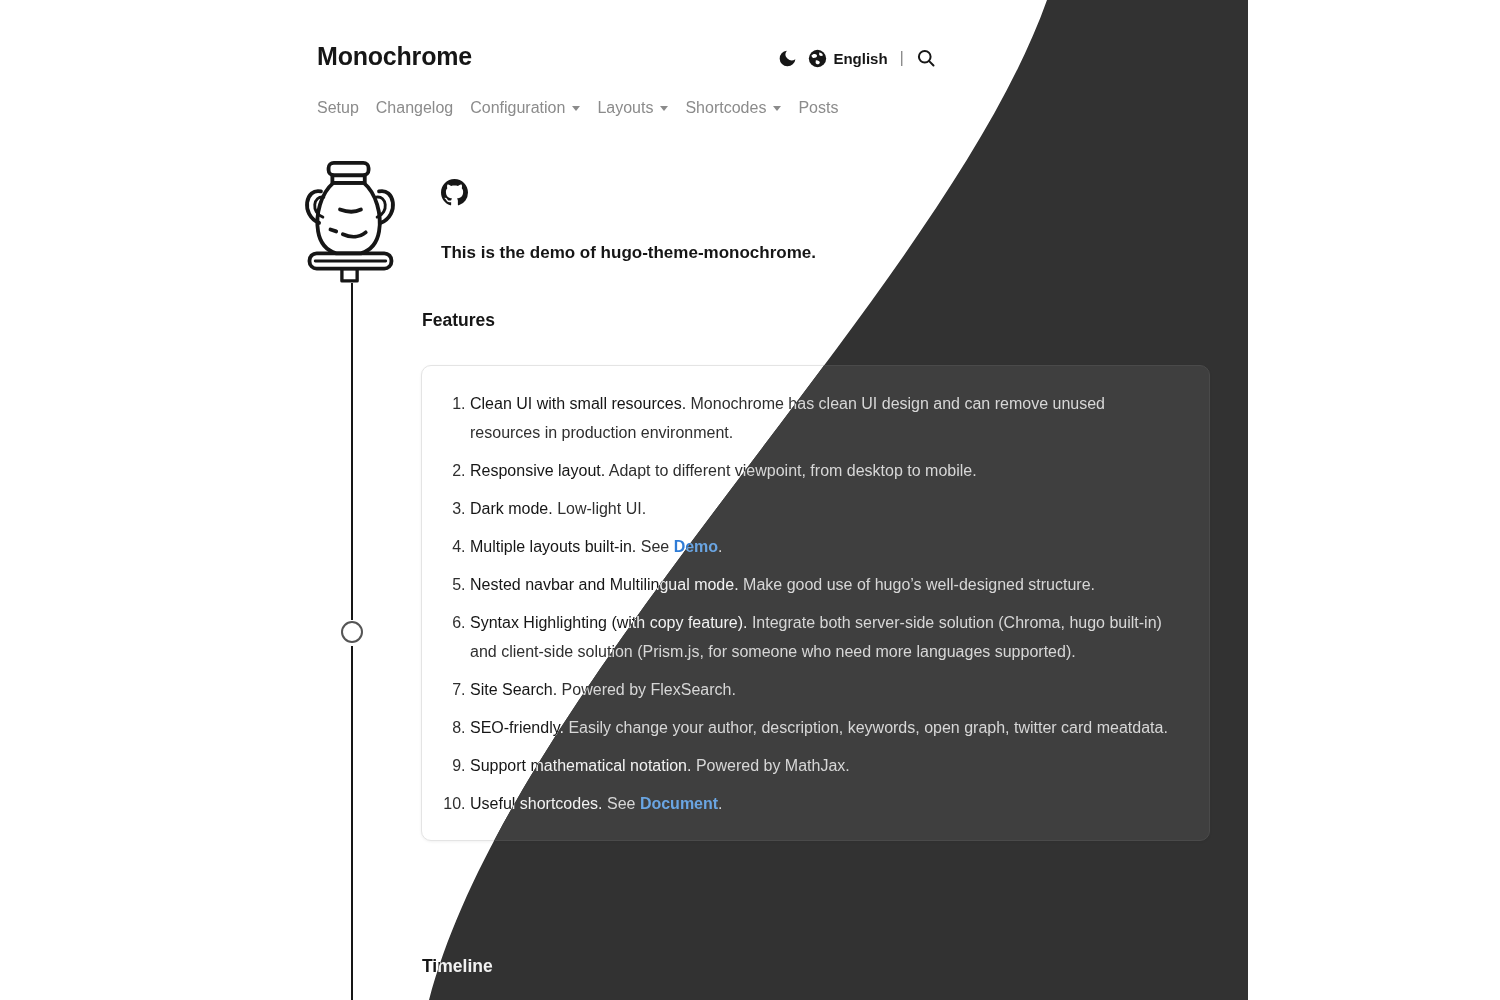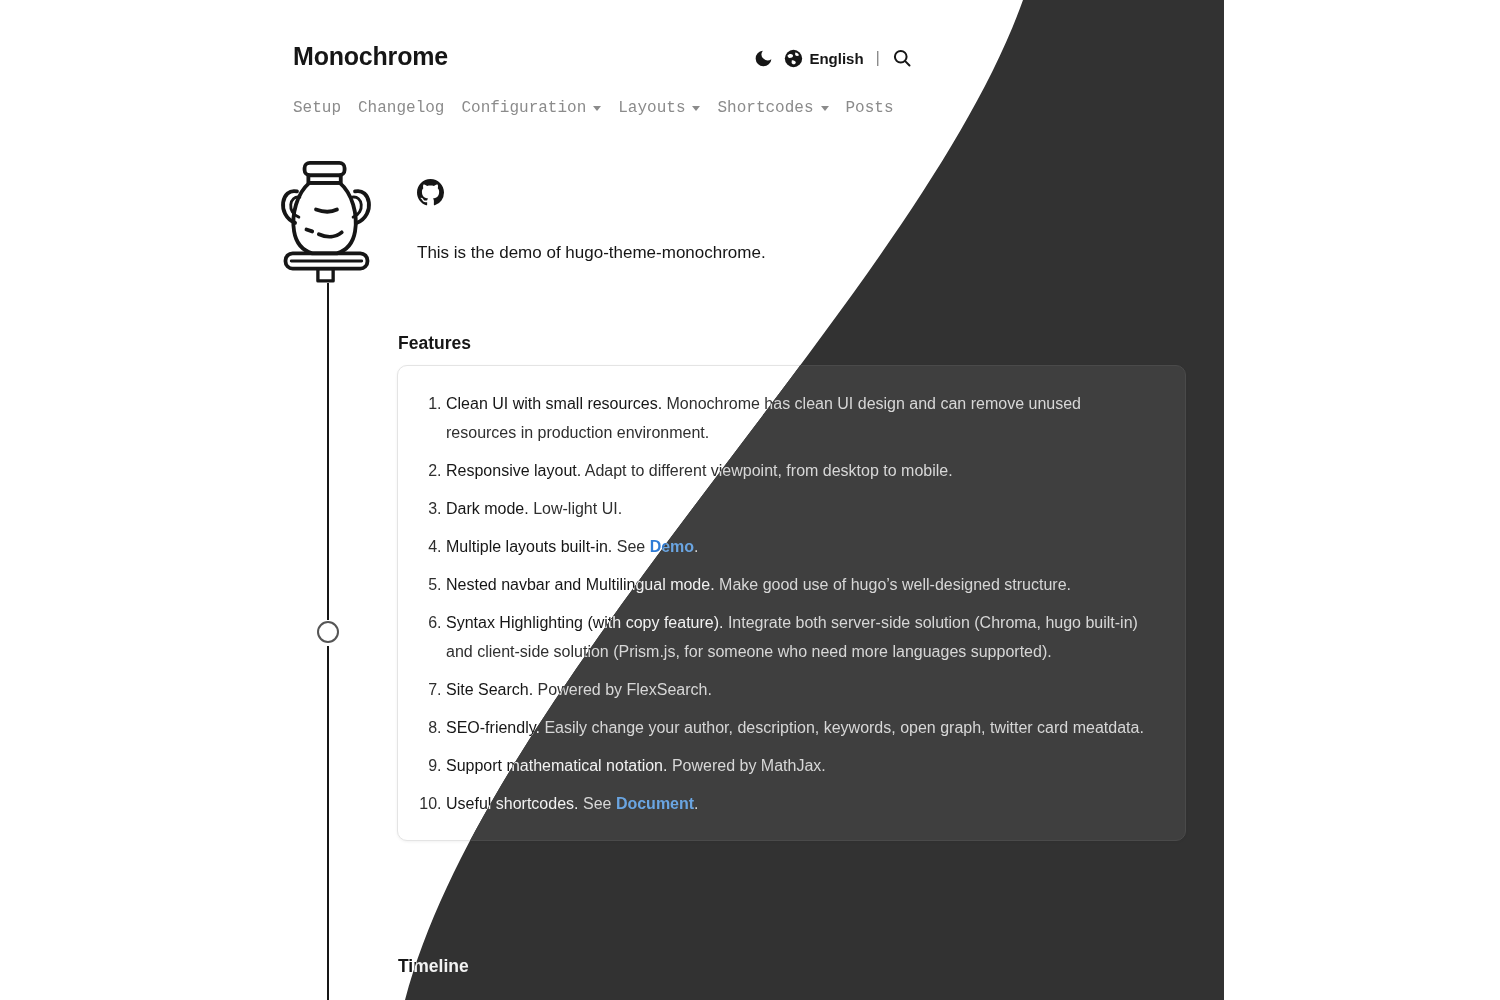--- a/index.html
+++ b/index.html
@@ -1,18 +1,18 @@
 <!DOCTYPE html>
 <html><head>
 <meta charset="utf-8">
 <style>
   html,body { margin:0; padding:0; }
   .stage {
     position:relative; width:1224px; height:1000px; overflow:hidden;
-    font-family:"Liberation Sans", sans-serif; background:#fca5a5;
+    font-family:"Liberation Sans", sans-serif; background:#fca5a5;margin-left:24px;
   }
   .layer { position:absolute; inset:0; }
   .layer.dark { clip-path:url(#curveClip); }
 
   .page {
     position:absolute; inset:0;
     background:var(--bg,#fff); color:var(--body,#2f2f2f);
   }
 
   
@@ -20,21 +20,21 @@
     position:absolute; left:293px; top:42px;
     font-size:25px; font-weight:700; color:var(--heading,#161616);
     letter-spacing:-0.2px;
   }
   .nav {
     position:absolute; left:293px; top:99px;
     display:flex; gap:17px; align-items:center;
   }
   .nav-item {
     font-size:16px; font-weight:500; color:var(--nav,#8b8b8b);
-    text-decoration:none; display:inline-flex; align-items:center; cursor:pointer;font-family:Liberation Mono, monospace;
+    text-decoration:none; display:inline-flex; align-items:center; cursor:pointer;
   }
   .caret {
     width:0; height:0; margin-left:7px; display:inline-block;
     border-left:4.5px solid transparent; border-right:4.5px solid transparent;
     border-top:5.5px solid currentColor;
   }
 
   
   .controls {
     position:absolute; top:45px; right:312px; height:26px;
@@ -48,29 +48,29 @@
   .lang-label { font-size:15px; font-weight:700; color:inherit; }
   .sep { font-size:17px; color:var(--nav,#8b8b8b); margin:0 2px; }
 
   
   .vase { position:absolute; left:276px; top:155px; }
   .vase path, .vase rect { stroke:var(--heading,#141414); fill:none; }
   .gh-link { position:absolute; left:417px; top:179px; width:27px; height:27px; cursor:pointer; }
   .gh-link svg { display:block; }
   .intro {
     position:absolute; left:417px; top:243px;
-    font-size:17px; color:var(--heading,#1b1b1b);
+    font-size:17px; color:var(--heading,#1b1b1b);font-weight:bold;
   }
 
   
   .features-heading, .timeline-heading {
     position:absolute; left:398px;
     font-size:17.5px; font-weight:700; color:var(--heading,#161616);
   }
-  .features-heading { top:333px;text-align:right; }
+  .features-heading { top:310px;text-align:right; }
   .timeline-heading { top:956px; }
 
   .features-card {
     position:absolute; left:397px; top:365px; width:789px; box-sizing:border-box;
     background:var(--card-bg,#fff); border:1px solid var(--card-border,#e4e4e4);
     border-radius:10px; box-shadow:0 1px 3px rgba(0,0,0,0.06);
     padding:23px 34px 22px 0;
   }
   .features-list {
     margin:0; padding:0 0 0 48px;

